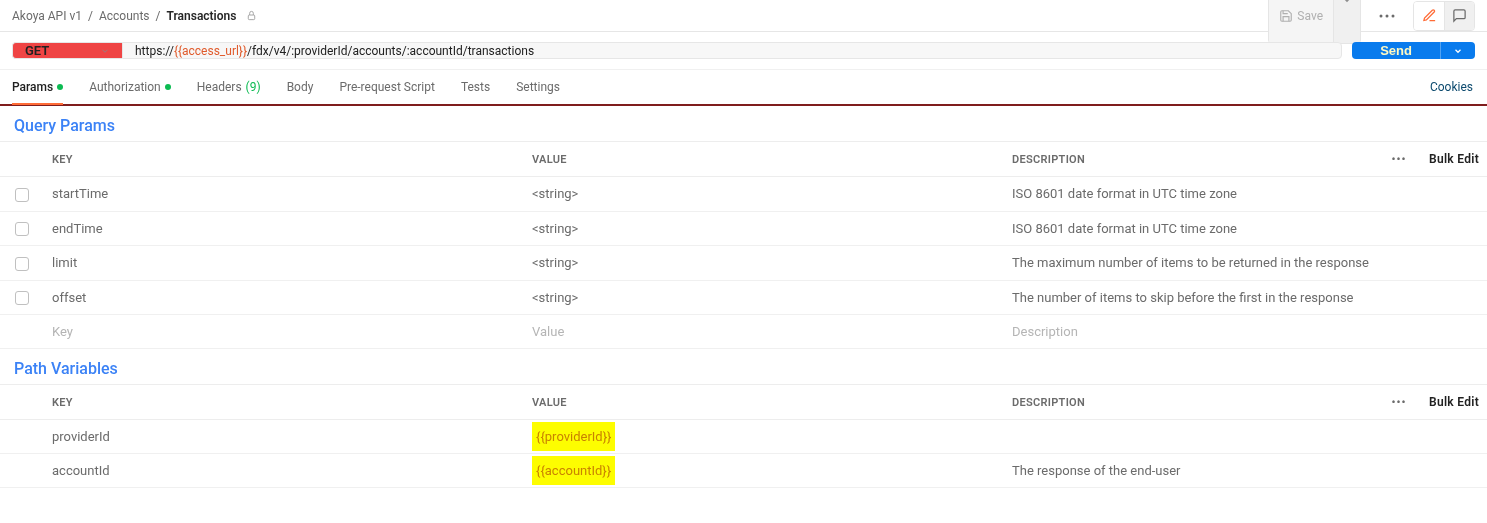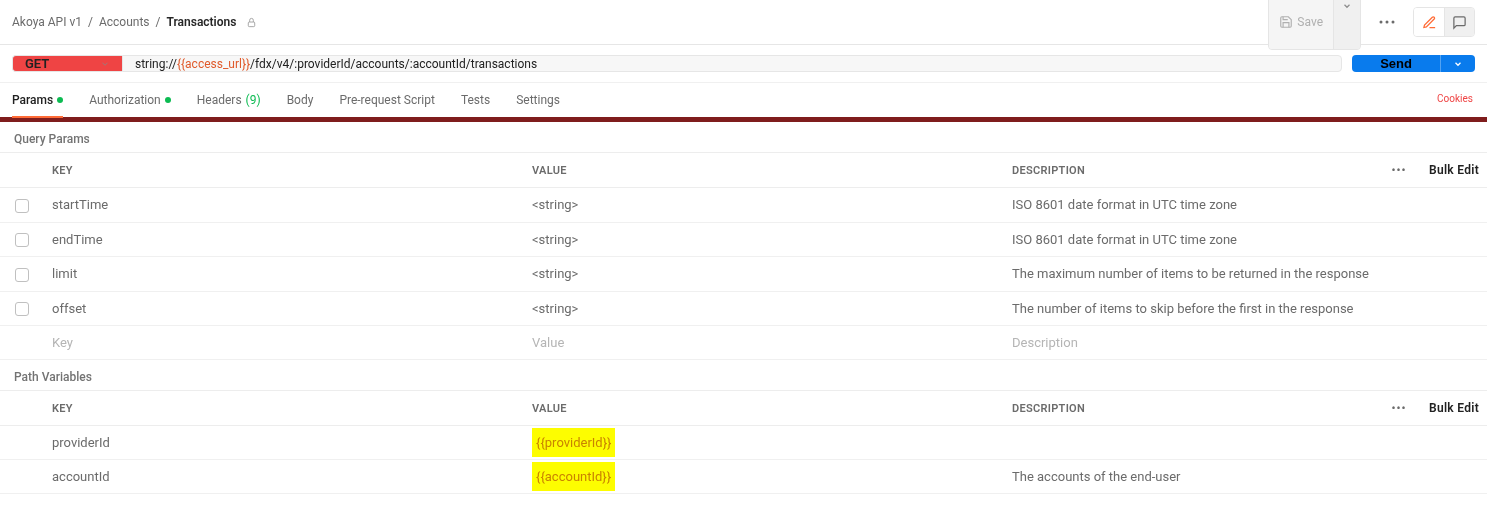--- a/index.html
+++ b/index.html
@@ -9,21 +9,21 @@
     color: #212121;
     background: #fff;
     width: 1487px;
   }
   .topbar {
     display: flex;
     align-items: center;
     justify-content: space-between;
     padding: 8px 12px;
     border-bottom: 1px solid #e6e6e6;
-    height: 45px;
+    height: 32px;
   }
   .breadcrumbs { display: flex; align-items: center; gap: 6px; color: #6b6b6b; font-size: 12px;}
   .breadcrumbs .sep { color: #6b6b6b; }
   .breadcrumbs .crumb-strong { color: #262626; font-weight: 600; }
   .lock-icon { color: #a0a0a0; display:inline-flex; margin-left:4px;}
 
   .top-actions { display: flex; align-items: center; gap: 10px; }
   .save-group { display:flex; border:1px solid #e5e5e5; border-radius:4px; overflow:hidden; background:#f5f5f5;}
   .save-btn { display:flex; align-items:center; gap:4px; padding:20px 10px; color:#b0b0b0; cursor:default; background:#f5f5f5;}
   .save-chev { padding:6px 8px; border-left:1px solid #e5e5e5; color:#8e8e8e; background:#f0f0f0; cursor:pointer;}
@@ -32,33 +32,33 @@
   .right-pair .ico { width:30px; height:28px; display:flex; align-items:center; justify-content:center;}
   .right-pair .ico.edit { color:#ff6c37; background:#fff;}
   .right-pair .ico.comment { color:#6b6b6b; background:#f0f0f0; border-left:1px solid #e5e5e5;}
 
   .url-row { display:flex; padding:10px 12px; gap:0; align-items:stretch; border-bottom:1px solid #f0f0f0;}
   .method-select { width:110px; display:flex; align-items:center; justify-content:space-between; padding:0 12px; background:#ef4444; border:1px solid #e6e6e6; border-right:none; border-radius:4px 0 0 4px; font-weight:600; font-size:13px; color:#212121; cursor:pointer;}
   .method-select .chev { color:#888;}
   .url-box { flex:1; display:flex; align-items:center; padding:0 12px; background:#f7f7f7; border:1px solid #e6e6e6; border-radius:0 4px 4px 0; font-size:12px; color:#212121; font-family: inherit;}
   .url-box .var { color:#e05a2b; }
   .send-wrap { display:flex; margin-left:10px;}
-  .send-btn { background:#097bed; color:#000000; border:none; padding:0 28px; border-radius:4px 0 0 4px; font-weight:600; font-size:13px; cursor:pointer;}
+  .send-btn { background:#097bed; color:#fef9c3; border:none; padding:0 28px; border-radius:4px 0 0 4px; font-weight:600; font-size:13px; cursor:pointer;}
   .send-chev { background:#097bed; color:#fff; border:none; border-left:1px solid rgba(255,255,255,.3); padding:0 12px; border-radius:0 4px 4px 0; cursor:pointer; display:flex; align-items:center;}
 
-  .tabs-row { display:flex; align-items:flex-start; justify-content:space-between; padding:0 12px; border-bottom:5px solid #7f1d1d; }
+  .tabs-row { display:flex; align-items:flex-end; justify-content:space-between; padding:0 12px; border-bottom:2px solid #7f1d1d; }
   .tabs { display:flex; gap:26px; }
   .tab { padding:10px 0; font-size:12px; color:#6b6b6b; cursor:pointer; position:relative; display:flex; align-items:center; gap:4px;}
   .tab.active { color:#212121; font-weight:500;}
   .tab.active::after { content:""; position:absolute; left:0; right:0; bottom:-1px; height:2px; background:#ff6c37;}
   .dot { width:6px; height:6px; border-radius:50%; background:#0cbb52; display:inline-block;}
   .headers-count { color:#0cbb52; }
-  .cookies-link { color:#ef4444; font-size:10px; cursor:pointer; padding:10px 2px;}
-
-  .section-title { padding:10px 14px 6px; font-size:12px; color:#737373; font-weight:500;}
+  .cookies-link { color:#0c4a6e; font-size:12px; cursor:pointer; padding:10px 2px;}
+
+  .section-title { padding:10px 14px 6px; font-size:16px; color:#3b82f6; font-weight:500;}
   table { width:100%; border-collapse:collapse; table-layout:fixed;}
   thead th { text-align:left; font-size:11px; font-weight:600; color:#6b6b6b; letter-spacing:.3px; padding:10px 8px; border-top:1px solid #ededed; border-bottom:1px solid #ededed; background:#fff;}
   tbody td { font-size:13px; padding:9px 8px; border-bottom:1px solid #f0f0f0; color:#6b6b6b;margin-left:37px;}
   tbody td.key-cell { color:#6b6b6b;}
   .placeholder { color:#b5b5b5;}
   .chk-col { width:44px; text-align:center;}
   .key-col { width:480px;}
   .val-col { width:480px;}
   .desc-col {}
   .opts-col { width:44px; text-align:center;}
@@ -130,21 +130,21 @@
 <div class="url-row">
   <div class="method-select">
     <span>GET</span>
     <span class="chev">
       <svg width="10" height="10" viewBox="0 0 24 24" fill="none" stroke="currentColor" stroke-width="2">
           <polyline points="6 9 12 15 18 9"></polyline>
         </svg>
     </span>
   </div>
   <div class="url-box">
-    <span>string://</span>
+    <span>https://</span>
       <span class="var">{{access_url}}</span>
       <span>/fdx/v4/:providerId/accounts/:accountId/transactions</span>
   </div>
   <div class="send-wrap">
     <button class="send-btn">Send</button>
     <button class="send-chev">
       <svg width="10" height="10" viewBox="0 0 24 24" fill="none" stroke="currentColor" stroke-width="3">
           <polyline points="6 9 12 15 18 9"></polyline>
         </svg>
     </button>
@@ -251,16 +251,16 @@
       <tr>
         <td class="chk-col"></td>
         <td class="key-cell">providerId</td>
         <td class="highlighted"><span>{{providerId}}</span></td>
         <td colspan="3"></td>
       </tr>
       <tr>
         <td class="chk-col"></td>
         <td class="key-cell">accountId</td>
         <td class="highlighted"><span>{{accountId}}</span></td>
-        <td colspan="3">The accounts of the end-user</td>
+        <td colspan="3">The response of the end-user</td>
       </tr>
     </tbody>
 </table>
 
 </body></html>

